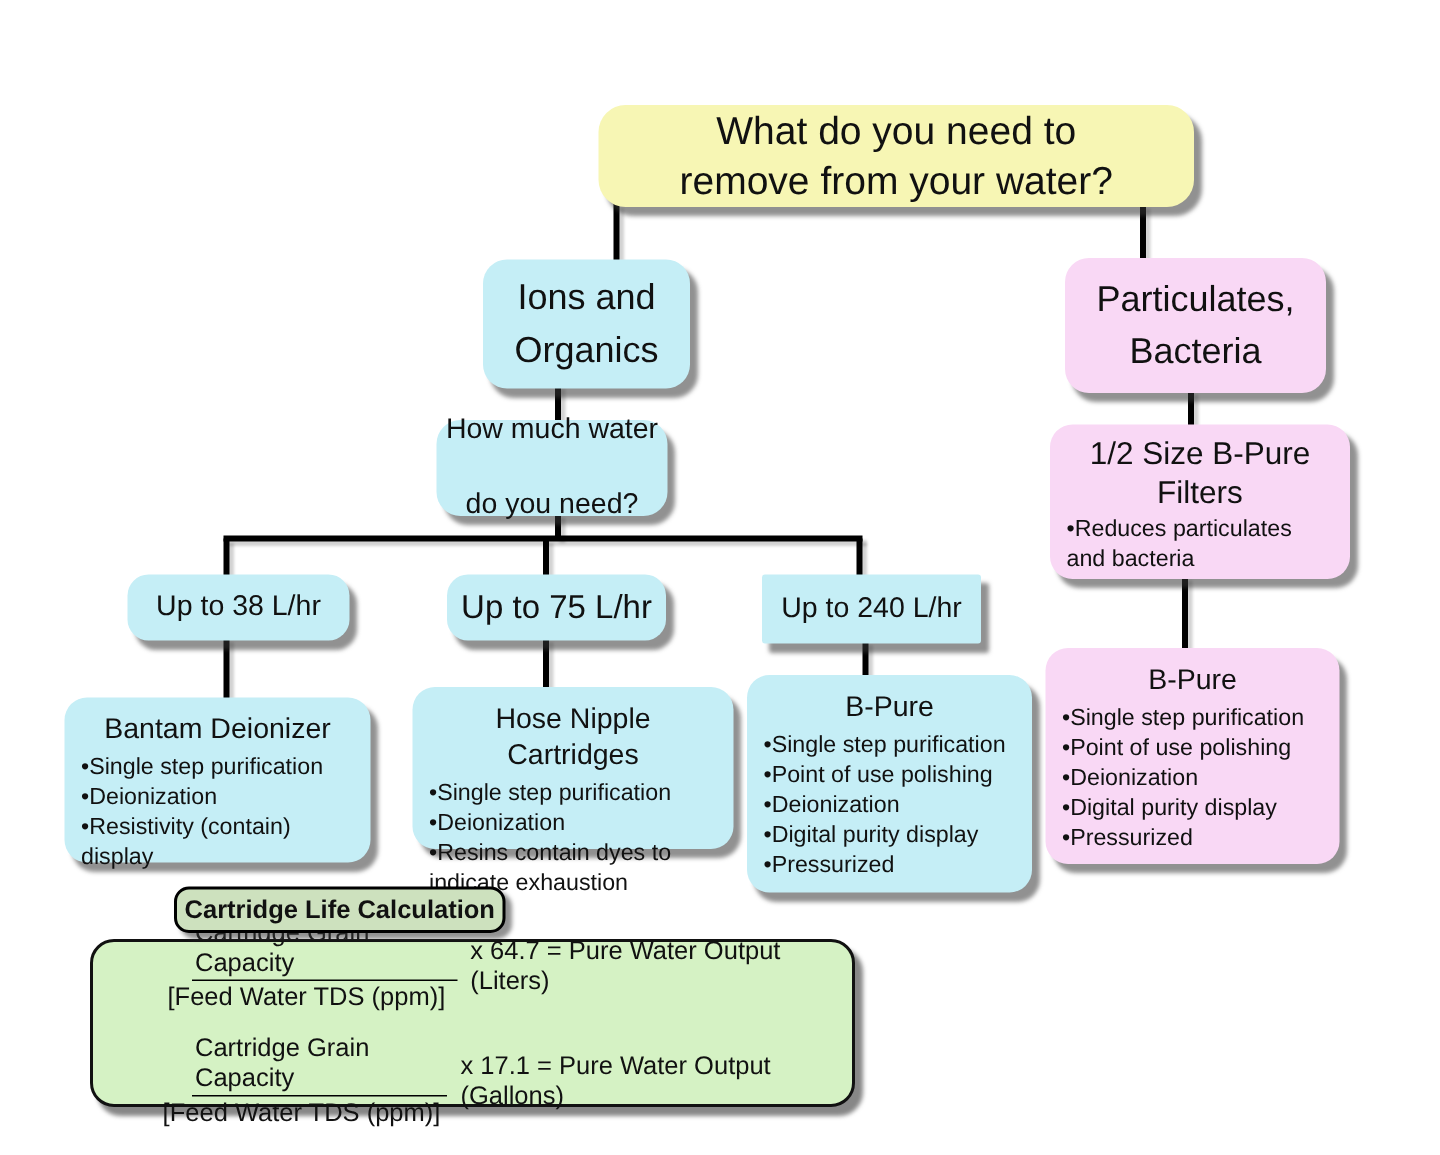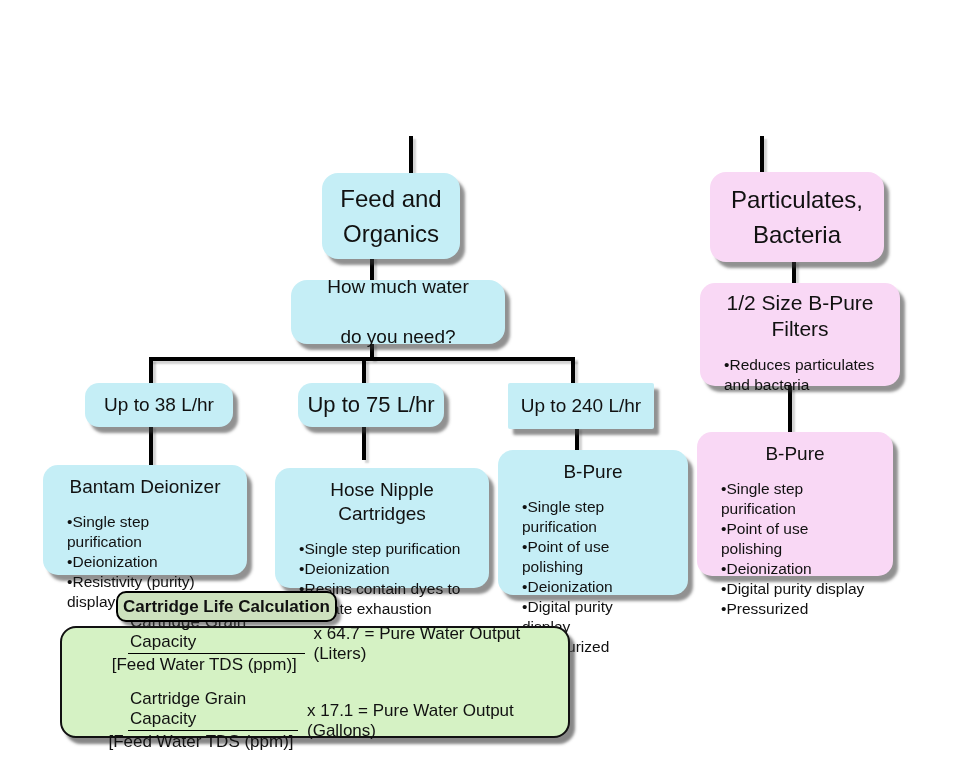--- a/index.html
+++ b/index.html
@@ -17,37 +17,37 @@
   .cyan  { background:#c5eef6; }
   .pink  { background:#f9d8f5; }
   .yellow{ background:#f7f6b4; }
   .line {
     position:absolute; background:#000;
     box-shadow:3px 3px 2px rgba(0,0,0,0.18);
   }
   .q-root   { left:399px; top:70px;  width:397px; height:68px; font-size:26px; line-height:33px; border-radius:18px; }
   .b-ions   { left:322px; top:173px; width:138px; height:86px; font-size:24px; line-height:35px; }
   .b-part   { left:710px; top:172px; width:174px; height:90px; font-size:24px; line-height:35px; }
-  .q-volume { left:291px; top:280px; width:214px; height:64px; font-size:19px; line-height:26px;gap:24px; }
+  .q-volume { left:291px; top:280px; width:154px; height:64px; font-size:19px; line-height:26px;gap:24px; }
   .r-38     { left:85px;  top:383px; width:148px; height:44px; font-size:19px; border-radius:14px; }
   .r-75     { left:298px; top:383px; width:146px; height:44px; font-size:22px; border-radius:14px; }
   .r-240    { left:508px; top:383px; width:146px; height:46px; font-size:19px; border-radius:2px; }
   .product {
     position:absolute; box-sizing:border-box; border-radius:15px;
     box-shadow:5px 6px 3px rgba(55,55,55,0.55);
     padding:8px 10px 8px 10px; text-align:left;
   }
   .p-bantam { left:43px;  top:465px; width:204px; height:110px; }
-  .p-hose   { left:275px; top:468px; width:214px; height:120px; }
+  .p-hose   { left:275px; top:458px; width:214px; height:108px; }
   .p-bpure1 { left:498px; top:450px; width:190px; height:145px; }
   .p-half   { left:700px; top:283px; width:200px; height:103px; padding-top:5px; }
   .p-bpure2 { left:697px; top:432px; width:196px; height:144px; }
   .p-title  { text-align:center; font-size:19px; line-height:24px; margin:2px 0 3px 0; }
   .p-half .p-title { font-size:21px; line-height:26px; margin-bottom:1px; }
-  .bullets { list-style:none; margin:13px; padding:0 0 0 1px; font-size:15.5px; line-height:20px; }
+  .bullets { list-style:none; margin:0; padding:0 0 0 1px; font-size:15.5px; line-height:20px; }
   .bullets li::before { content:"\2022 "; }
   .calc-header {
     position:absolute; left:68px; top:591px; width:221px; height:31px; box-sizing:border-box;
     background:#cde1be; border:2.5px solid #000; border-radius:10px;
     display:flex; align-items:center; justify-content:center;
     font-size:17px; font-weight:bold; box-shadow:4px 4px 3px rgba(55,55,55,0.55);
     z-index:2;
     margin-left:48px;
   }
   .calc-box {
@@ -74,23 +74,27 @@
   <div class="line" style="left:149px; top:357px; width:426px; height:4px;"></div>
   <div class="line" style="left:149px; top:359px; width:4px; height:26px;"></div>
   <div class="line" style="left:362px; top:359px; width:4px; height:26px;"></div>
   <div class="line" style="left:571px; top:359px; width:4px; height:26px;"></div>
   <div class="line" style="left:149px; top:425px; width:4px; height:42px;"></div>
   <div class="line" style="left:362px; top:425px; width:4px; height:35px;"></div>
   <div class="line" style="left:575px; top:427px; width:4px; height:25px;"></div>
   <div class="line" style="left:792px; top:260px; width:4px; height:25px;"></div>
   <div class="line" style="left:788px; top:384px; width:4px; height:50px;"></div>
 
+  <div class="node yellow q-root">
+    <div>What do you need to</div>
+    <div>remove from your water?</div>
+  </div>
 
   <div class="node cyan b-ions">
-    <div>Feed and</div>
+    <div>Ions and</div>
     <div>Organics</div>
   </div>
   <div class="node pink b-part">
     <div>Particulates,</div>
     <div>Bacteria</div>
   </div>
 
   <div class="node cyan q-volume">
     <div>How much water</div>
     <div>do you need?</div>
@@ -104,21 +108,21 @@
   </div>
   <div class="node cyan r-240">
     <div>Up to 240 L/hr</div>
   </div>
 
   <div class="product cyan p-bantam">
     <div class="p-title">Bantam Deionizer</div>
     <ul class="bullets">
       <li>Single step purification</li>
       <li>Deionization</li>
-      <li>Resistivity (purity) display</li>
+      <li>Resistivity (contain) display</li>
     </ul>
   </div>
 
   <div class="product cyan p-hose">
     <div class="p-title">Hose Nipple Cartridges</div>
     <ul class="bullets">
       <li>Single step purification</li>
       <li>Deionization</li>
       <li>Resins contain dyes to indicate exhaustion</li>
     </ul>

